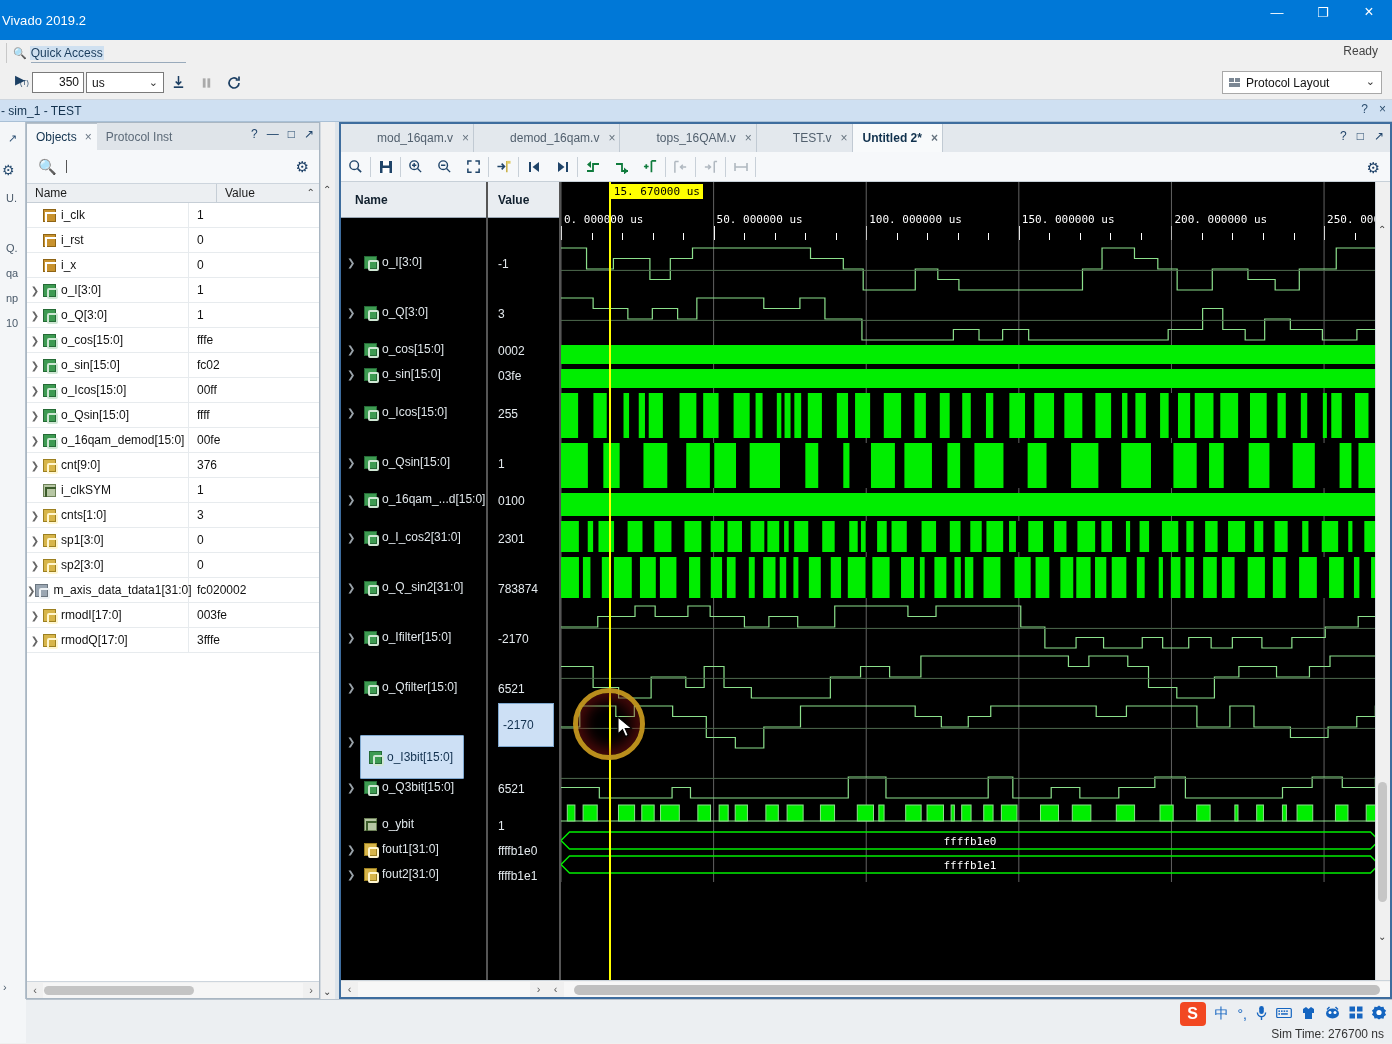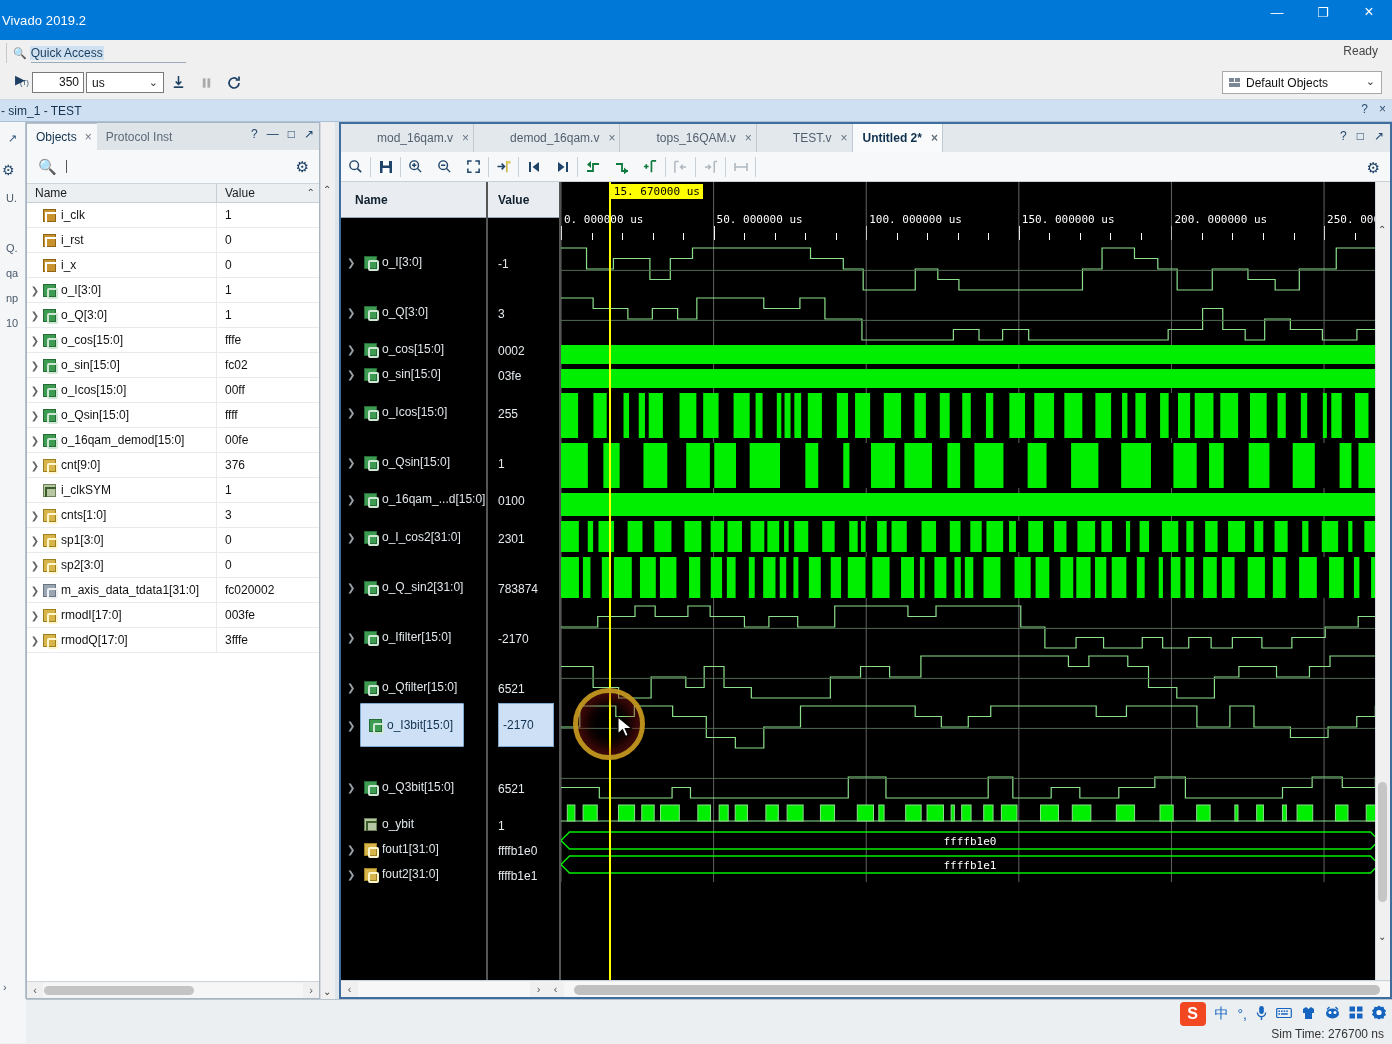--- a/index.html
+++ b/index.html
@@ -82,21 +82,21 @@
   #objgrid { flex:1; background:#fff; display:flex; flex-direction:column;
     overflow:hidden; }
   #objhdr { height:19px; background:#eceff2; display:flex; font-size:12px;
     color:#1b1b1b; border-bottom:1px solid #c6ced6; position:relative; }
   #objhdr .c1 { width:190px; padding-left:8px; line-height:18px;
      border-right:1px solid #c6ced6; }
   #objhdr .c2 { flex:1; padding-left:8px; line-height:18px; }
   #objhdr .chev { position:absolute; right:4px; top:3px; color:#3b3b3b; font-size:10px;}
   .orow { height:25px; display:flex; font-size:12px; color:#111;
      border-bottom:1px solid #e7ebee; }
-  .orow .n { width:190px; display:flex; align-items:center;
+  .orow .n { width:162px; display:flex; align-items:center;
      border-right:1px solid #e7ebee; }
   .orow .v { flex:1; display:flex; align-items:center; padding-left:8px; }
   .orow .exp { width:16px; text-align:center; color:#666; font-size:10px; }
   .orow .noexp { width:16px; }
   .sigico { width:13px; height:13px; margin-right:5px; position:relative;
      flex:0 0 13px; }
   
   .ico-wire { background:#c8922e; border:1px solid #8e6415; }
   .ico-wire:after { content:""; position:absolute; left:1px; top:2px; width:9px;
      height:8px; border-left:2px solid #fff; border-top:2px solid #fff;
@@ -262,21 +262,21 @@
         <path d="M13 8a5 5 0 1 1-1.6-3.7" stroke="#1c3f63" stroke-width="1.7" fill="none"></path>
         <path d="M13 1.5V5h-3.3" stroke="#1c3f63" stroke-width="1.7" fill="none"></path>
       </svg>
   </div>
   <div id="layoutsel">
     <span class="sq">
       <i style="left:0;top:0;width:5px;height:4px;"></i>
         <i style="left:6px;top:0;width:5px;height:4px;"></i>
       <i style="left:0;top:5px;width:11px;height:4px;"></i>
     </span>
-    <span>Default Objects</span>
+    <span>Protocol Layout</span>
     <span class="cv">⌄</span>
   </div>
 </div>
 
 <div id="simhdr">
   <span class="lbl">- sim_1 - TEST</span>
   <div class="right">
     <span>?</span>
     <span>×</span>
   </div>
@@ -700,21 +700,21 @@
               <span class="sigico ico-bus" style="margin-left:4px;margin-right:5px;"></span>
               <span class="lab">o_Ifilter[15:0]</span>
             </div>
             <div class="nrow" style="position: absolute; left: 0px; right: 0px; top: 462px;">
               <span class="exp">❯</span>
               <span class="sigico ico-bus" style="margin-left:4px;margin-right:5px;"></span>
               <span class="lab">o_Qfilter[15:0]</span>
             </div>
             <div class="nrow sel" style="position: absolute; left: 0px; right: 0px; top: 485px;">
               <span class="exp">❯</span>
-              <span class="selbox" style="padding: 14px 10px 14px 2px;">
+              <span class="selbox" style="padding: 14px 10px 14px 2px; margin-top: 32px;">
                 <span class="sigico ico-bus" style="margin-left:6px;"></span>
                 <span class="lab">o_I3bit[15:0]</span>
               </span>
             </div>
             <div class="nrow" style="position: absolute; left: 0px; right: 0px; top: 562px;">
               <span class="exp">❯</span>
               <span class="sigico ico-bus" style="margin-left:4px;margin-right:5px;"></span>
               <span class="lab">o_Q3bit[15:0]</span>
             </div>
             <div class="nrow" style="position: absolute; left: 0px; right: 0px; top: 599px;">

